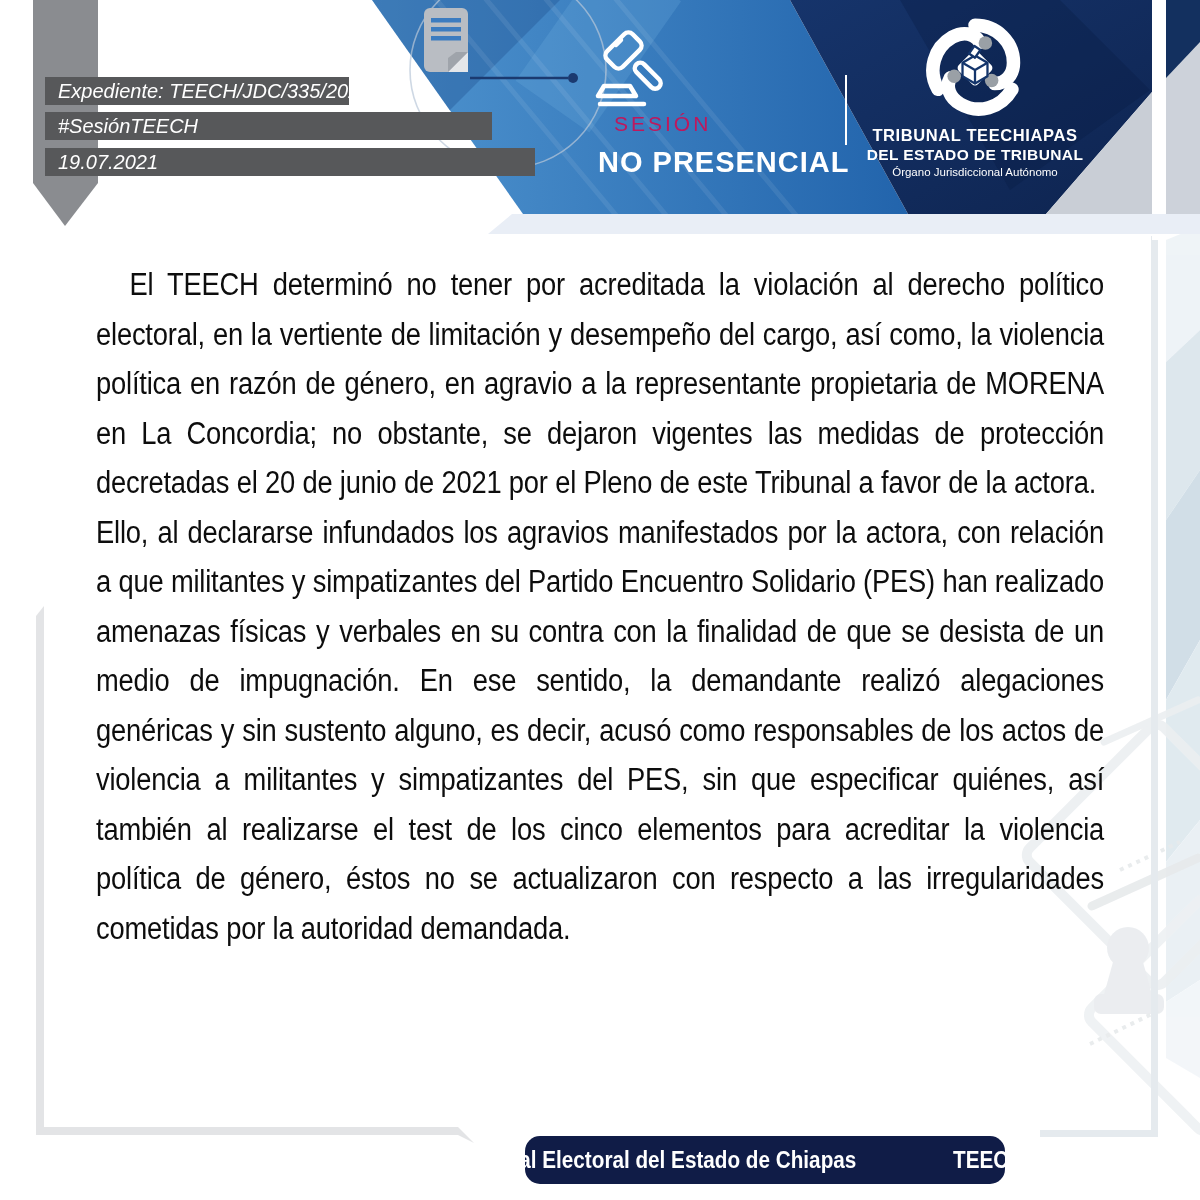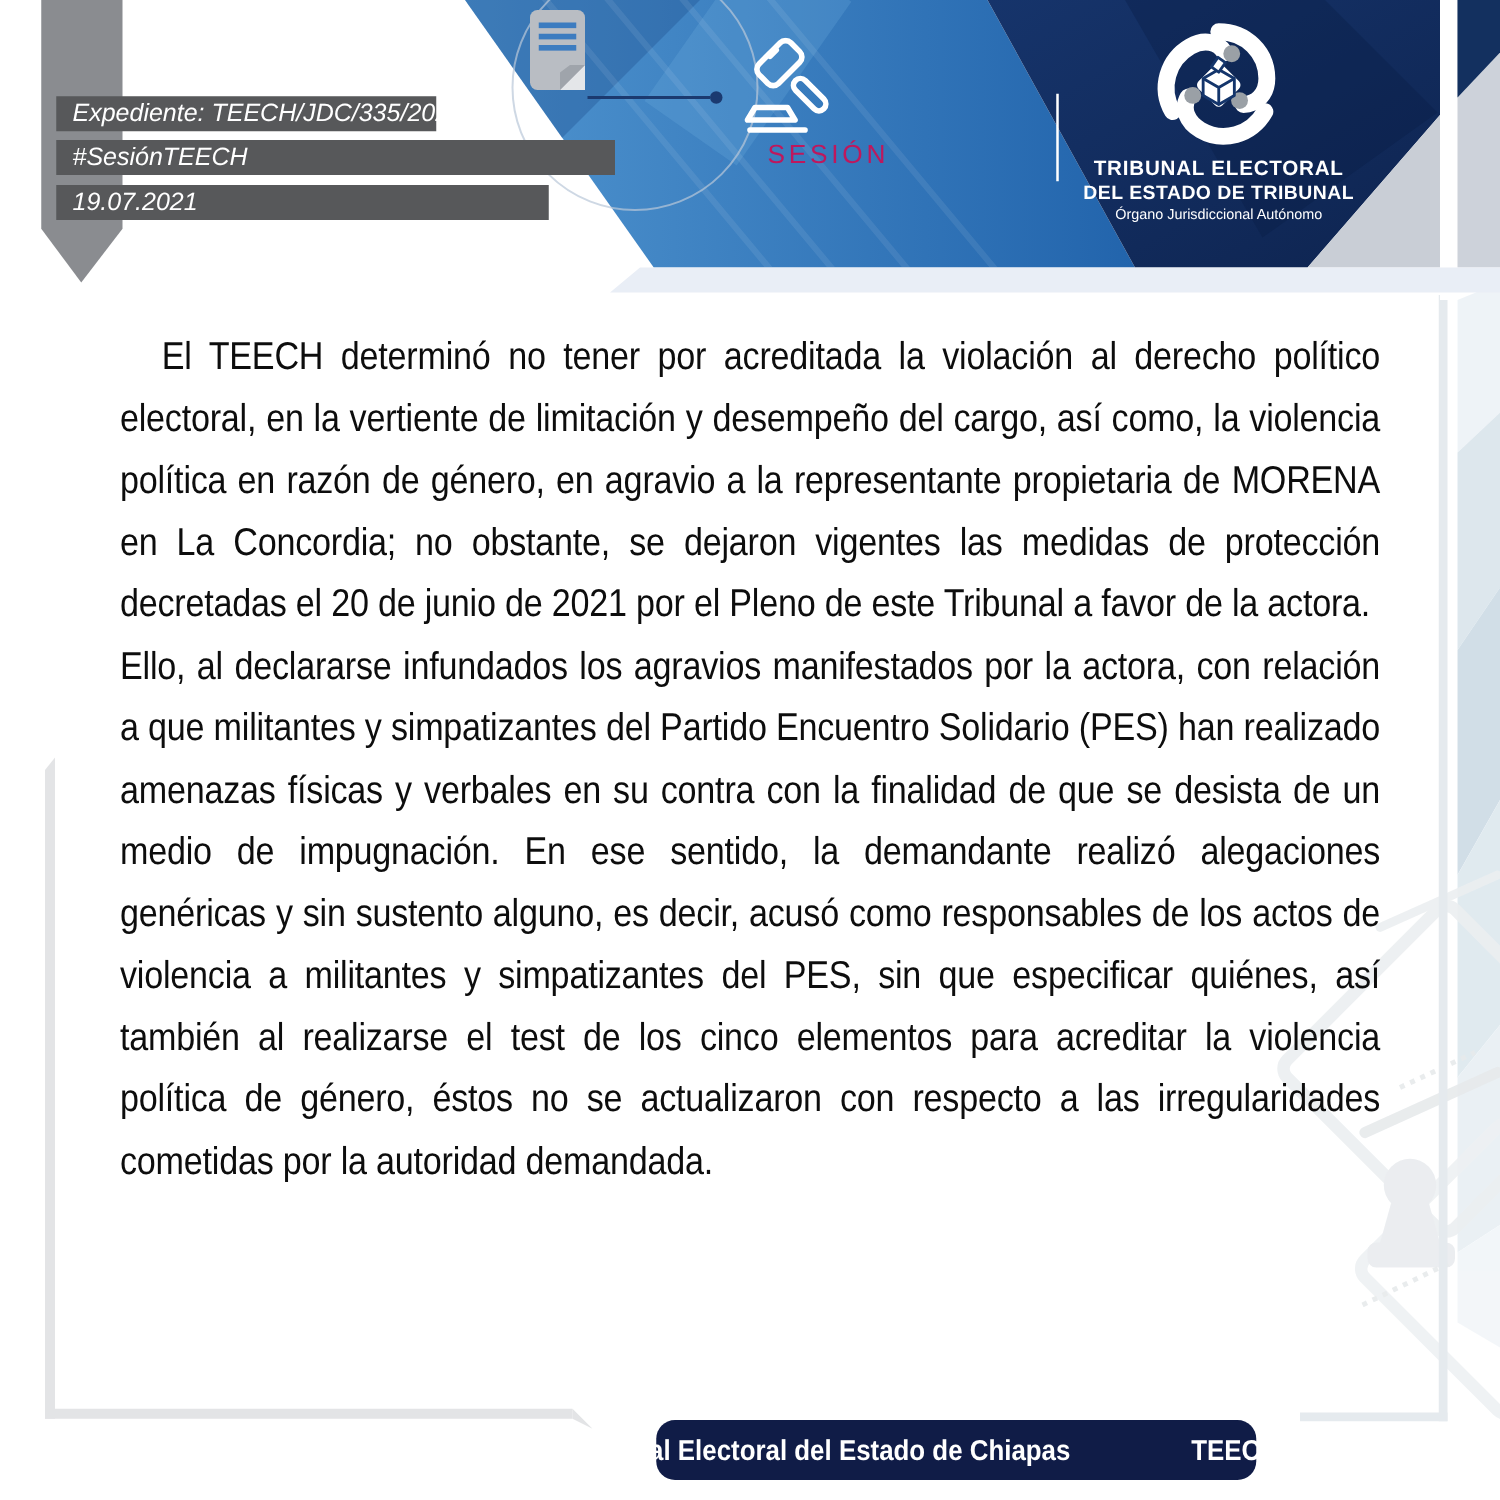--- a/index.html
+++ b/index.html
@@ -6,21 +6,21 @@
   body{width:1200px;height:1200px;position:relative;overflow:hidden;background:#ffffff;
        font-family:"Liberation Sans",sans-serif;}
   .abs{position:absolute;}
   
   #header-art{left:0;top:0;z-index:3;}
   .ribbon-bar{position:absolute;z-index:5;background:#57585a;height:28px;display:flex;align-items:center;}
   .ribbon-bar span{color:#ffffff;font-style:italic;font-size:20px;padding-left:13px;white-space:nowrap;
        font-family:"Liberation Sans",sans-serif;}
   #bar-expediente{left:45px;top:77px;width:304px;}
   #bar-hashtag{left:45px;top:112px;width:447px;}
-  #bar-date{left:45px;top:148px;width:394px;}
+  #bar-date{left:45px;top:148px;width:490px;}
   #session-block{left:592px;top:30px;z-index:5;color:#fff;}
   #session-line1{position:absolute;left:22px;top:82px;font-size:21px;font-weight:300;letter-spacing:3px;color:#be185d;}
   #session-line2{position:absolute;left:6px;top:116px;font-size:29px;font-weight:700;letter-spacing:1px;white-space:nowrap;}
   #header-sep{left:845px;top:75px;width:2px;height:70px;background:#ffffff;z-index:5;}
   #org-block{left:858px;top:16px;width:234px;text-align:center;color:#ffffff;z-index:5;}
   #org-logo{display:block;margin:0 auto;}
   #org-name1{font-size:16.5px;font-weight:700;letter-spacing:.6px;margin-top:6px;}
   #org-name2{font-size:15.5px;font-weight:700;letter-spacing:.4px;margin-top:1px;}
   #org-tagline{font-size:11.5px;font-weight:400;margin-top:2px;}
   
@@ -150,20 +150,21 @@
   <svg width="78" height="82" viewBox="0 0 78 82">
     <g stroke="#ffffff" fill="none" stroke-width="4.5" stroke-linecap="round" stroke-linejoin="round">
       <rect x="20.5" y="2.5" width="22" height="36" rx="6" transform="rotate(45 31.5 20.5)"></rect>
       <line x1="24" y1="15" x2="29" y2="10"></line>
       <rect x="-5.5" y="2" width="11" height="32" rx="5.5" transform="translate(43,33) rotate(-45)"></rect>
       <path d="M12,56 h26 l6,10 h-38 z"></path>
       <path d="M8,74 h44"></path>
     </g>
   </svg>
   <div id="session-line1">SESIÓN</div>
+  <div id="session-line2">NO PRESENCIAL</div>
 </div>
 
 <div id="header-sep" class="abs"></div>
 
 <div id="org-block" class="abs">
   <svg id="org-logo" width="104" height="104" viewBox="0 0 100 100">
     <g>
       <g fill="none" stroke="#ffffff" stroke-width="13" stroke-linecap="round">
         <path d="M50,9 C71,9 87,25 87,45 C87,57 79,65 69,65"></path>
         <path d="M85.5,70.5 C75,88.7 53.2,94.6 35.9,84.6 C25.5,78.6 21.4,68 26.4,59.3"></path>
@@ -175,21 +176,21 @@
         <circle cx="66" cy="62" r="6.5"></circle>
       </g>
       <rect x="37" y="37" width="26" height="26" rx="4" transform="rotate(45 50 50)" fill="#ffffff"></rect>
       <g stroke="#14356b" stroke-width="2.2" fill="none" stroke-linejoin="round">
         <path d="M50,38 L62,45 L62,58 L50,65 L38,58 L38,45 Z"></path>
         <path d="M38,45 L50,52 L62,45 M50,52 L50,65"></path>
         <rect x="46.5" y="30" width="7" height="9" transform="rotate(35 50 34)" fill="#ffffff"></rect>
       </g>
     </g>
   </svg>
-  <div id="org-name1">TRIBUNAL ELECTORAL</div>
+  <div id="org-name1">TRIBUNAL TEECHIAPAS</div>
   <div id="org-name2">DEL ESTADO DE TRIBUNAL</div>
   <div id="org-tagline">Órgano Jurisdiccional Autónomo</div>
 </div>
 
 <div id="body-copy" class="abs">
   <p id="paragraph-1">El TEECH determinó no tener por acreditada la violación al derecho político electoral, en la vertiente de limitación y desempeño del cargo, así como, la violencia política en razón de género, en agravio a la representante propietaria de MORENA en La Concordia; no obstante, se dejaron vigentes las medidas de protección decretadas el 20 de junio de 2021 por el Pleno de este Tribunal a favor de la actora.</p>
   <p id="paragraph-2">Ello, al declararse infundados los agravios manifestados por la actora, con relación a que militantes y simpatizantes del Partido Encuentro Solidario (PES) han realizado amenazas físicas y verbales en su contra con la finalidad de que se desista de un medio de impugnación. En ese sentido, la demandante realizó alegaciones genéricas y sin sustento alguno, es decir, acusó como responsables de los actos de violencia a militantes y simpatizantes del PES, sin que especificar quiénes, así también al realizarse el test de los cinco elementos para acreditar la violencia política de género, éstos no se actualizaron con respecto a las irregularidades cometidas por la autoridad demandada.</p>
 </div>
 
 <div id="footer-pill" class="abs">

